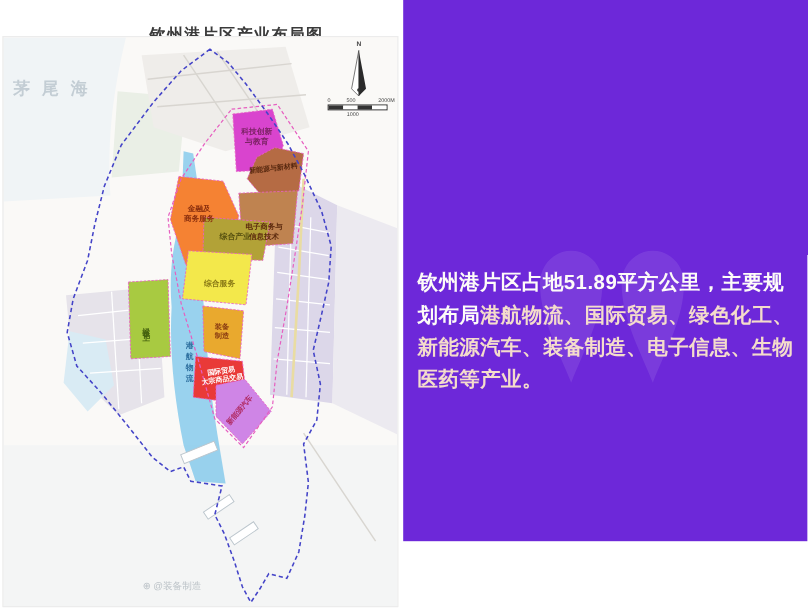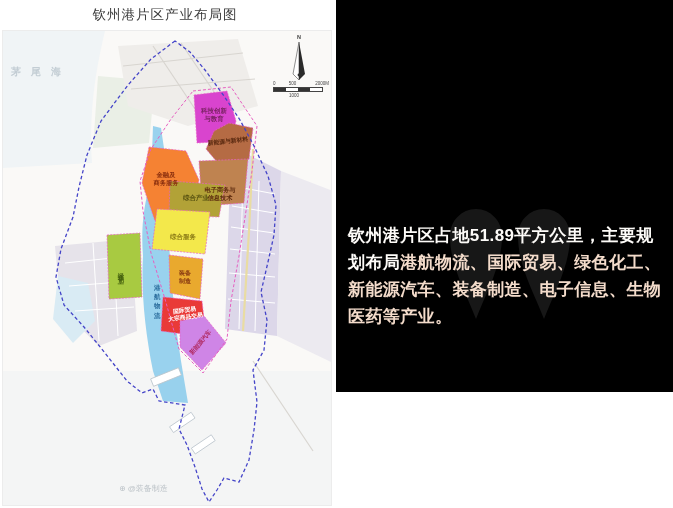--- a/index.html
+++ b/index.html
@@ -2,31 +2,31 @@
 <html><head>
 <meta charset="utf-8">
 <style>
   html,body{margin:0;padding:0;}
   body{width:673px;height:508px;overflow:hidden;background:#fff;
        font-family:"Liberation Sans","DejaVu Sans",sans-serif;}
   .app{position:relative;width:673px;height:508px;display:flex;}
 
   
   .left-panel{position:relative;width:336px;height:508px;background:#fff;flex:0 0 336px;}
-  .map-title{position:absolute;top:6px;left:0;width:330px;text-align:center;
-             font-size:13.5px;font-weight:400;color:#3a3a3a;letter-spacing:1px;}
+  .map-title{position:absolute;top:20px;left:0;width:330px;text-align:center;
+             font-size:13.5px;font-weight:700;color:#3a3a3a;letter-spacing:1px;padding-left:32px;}
   .map-area{position:absolute;left:2px;top:30px;width:330px;height:476px;
             background:#faf9f7;border:1px solid #ececec;box-sizing:border-box;overflow:hidden;}
   .map-area svg.basemap{position:absolute;left:0;top:0;}
 
   .lbl{position:absolute;font-weight:700;text-align:center;line-height:1.25;white-space:nowrap;}
   .lbl span{display:block;}
   .vlbl{writing-mode:vertical-rl;text-orientation:upright;}
 
-  .sea-label{position:absolute;left:8px;top:34px;font-size:10px;color:#c3cdd4;
+  .sea-label{position:absolute;left:8px;top:34px;font-size:14px;color:#c3cdd4;
              letter-spacing:10px;font-weight:700;}
 
   .compass{position:absolute;left:286px;top:3px;width:20px;text-align:center;}
   .compass .n{display:block;font-size:5.5px;color:#444;font-weight:700;margin-bottom:0;}
 
   .scalebar{position:absolute;left:270px;top:50px;width:56px;font-size:4.5px;color:#444;}
   .scalebar .ticks{position:relative;height:6px;}
   .scalebar .ticks .t0{position:absolute;left:0;}
   .scalebar .ticks .t500{position:absolute;left:28%;}
   .scalebar .ticks .t2000{position:absolute;right:0;}
@@ -46,21 +46,21 @@
   .c-port{color:#2c6e9e;font-size:6.5px;letter-spacing:9px;}
   .c-eqp {color:#8a3c12;font-size:6px;}
   .c-trd {color:#ffffff;font-size:5.8px;transform:rotate(-8deg);}
   .c-nev {color:#b02a62;font-size:6px;transform:rotate(-50deg);}
 
   .map-watermark{position:absolute;left:116px;top:452px;font-size:8px;
                  color:rgba(120,132,145,0.45);font-weight:400;}
   .map-watermark .g{margin-right:2px;}
 
   
-  .right-panel{position:relative;flex:1;height:392px;background:#000000;overflow:hidden;}
+  .right-panel{position:relative;flex:1;height:451px;background:#6d28d9;overflow:hidden;}
   .wm-drops{position:absolute;left:112px;top:207px;}
   .desc{position:absolute;left:12px;right:9px;top:222px;margin:0;
         font-size:17px;line-height:27px;font-weight:700;letter-spacing:0.4px;}
   .desc .intro{color:#fdfbf8;}
   .desc .industries{color:#f4dccb;}
 </style>
 </head>
 <body>
 
 <div class="app">

